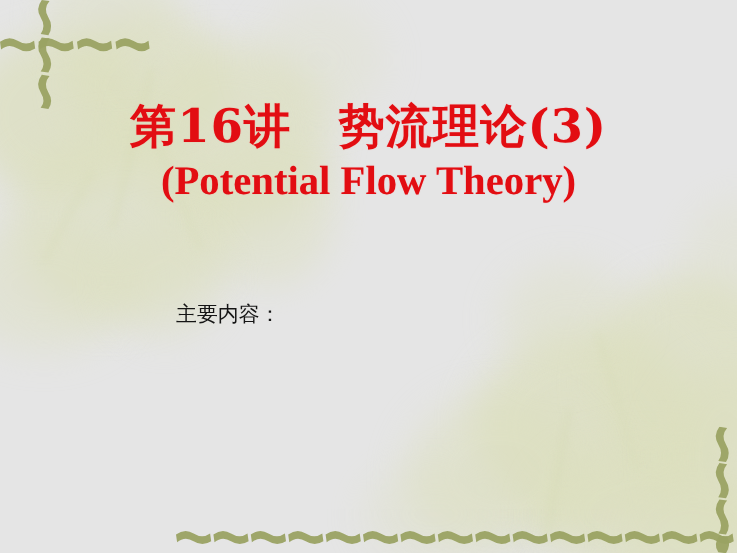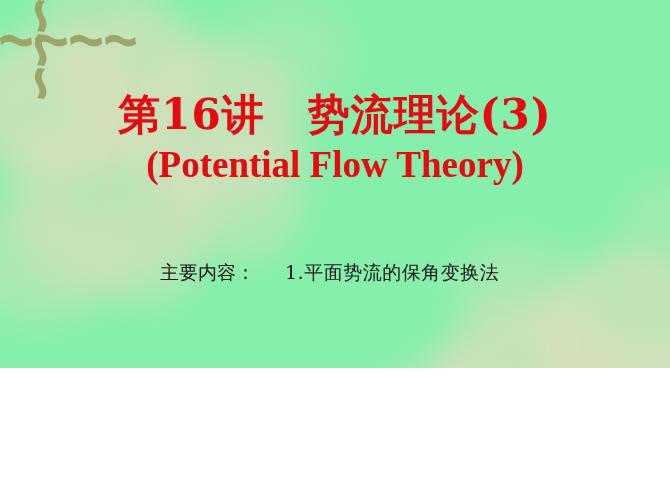--- a/index.html
+++ b/index.html
@@ -8,23 +8,23 @@
     padding: 0;
     background: #ffffff;
   }
   body {
     font-family: "Liberation Sans", sans-serif;
   }
 
   #slide {
     position: relative;
     width: 670px;
-    height: 368px;
+    height: 503px;
     overflow: hidden;
-    background: #86efac;
+    background: #e5e5e5;
     box-sizing: border-box;
   }
 
   
   .bg-layer {
     position: absolute;
     inset: 0;
     overflow: hidden;
     pointer-events: none;
   }
@@ -107,21 +107,21 @@
     font-size: 37px;
     line-height: 46px;
     letter-spacing: 0px;
     text-shadow: 0 0 1px rgba(255,120,120,.45);
   }
 
   
   .contents {
     position: absolute;
     left: 160px;
-    top: 254px;
+    top: 268px;
     width: 480px;
   }
   .contents-row {
     display: flex;
     align-items: flex-start;
   }
   .contents-label {
     color: #151515;
     font-family: "DejaVu Serif", "Liberation Serif", serif;
     font-size: 19px;
@@ -219,18 +219,17 @@
 
   <div class="title-block">
     <div class="title-cn">第16讲　势流理论(3)</div>
     <div class="title-en">(Potential Flow Theory)</div>
   </div>
 
   <div class="contents">
     <div class="contents-row">
       <div class="contents-label">主要内容：</div>
       <div class="contents-list">
-        <div class="contents-item">1.平面势流的保角变换法</div>
       </div>
     </div>
   </div>
 
 </div>
 
 </body></html>

